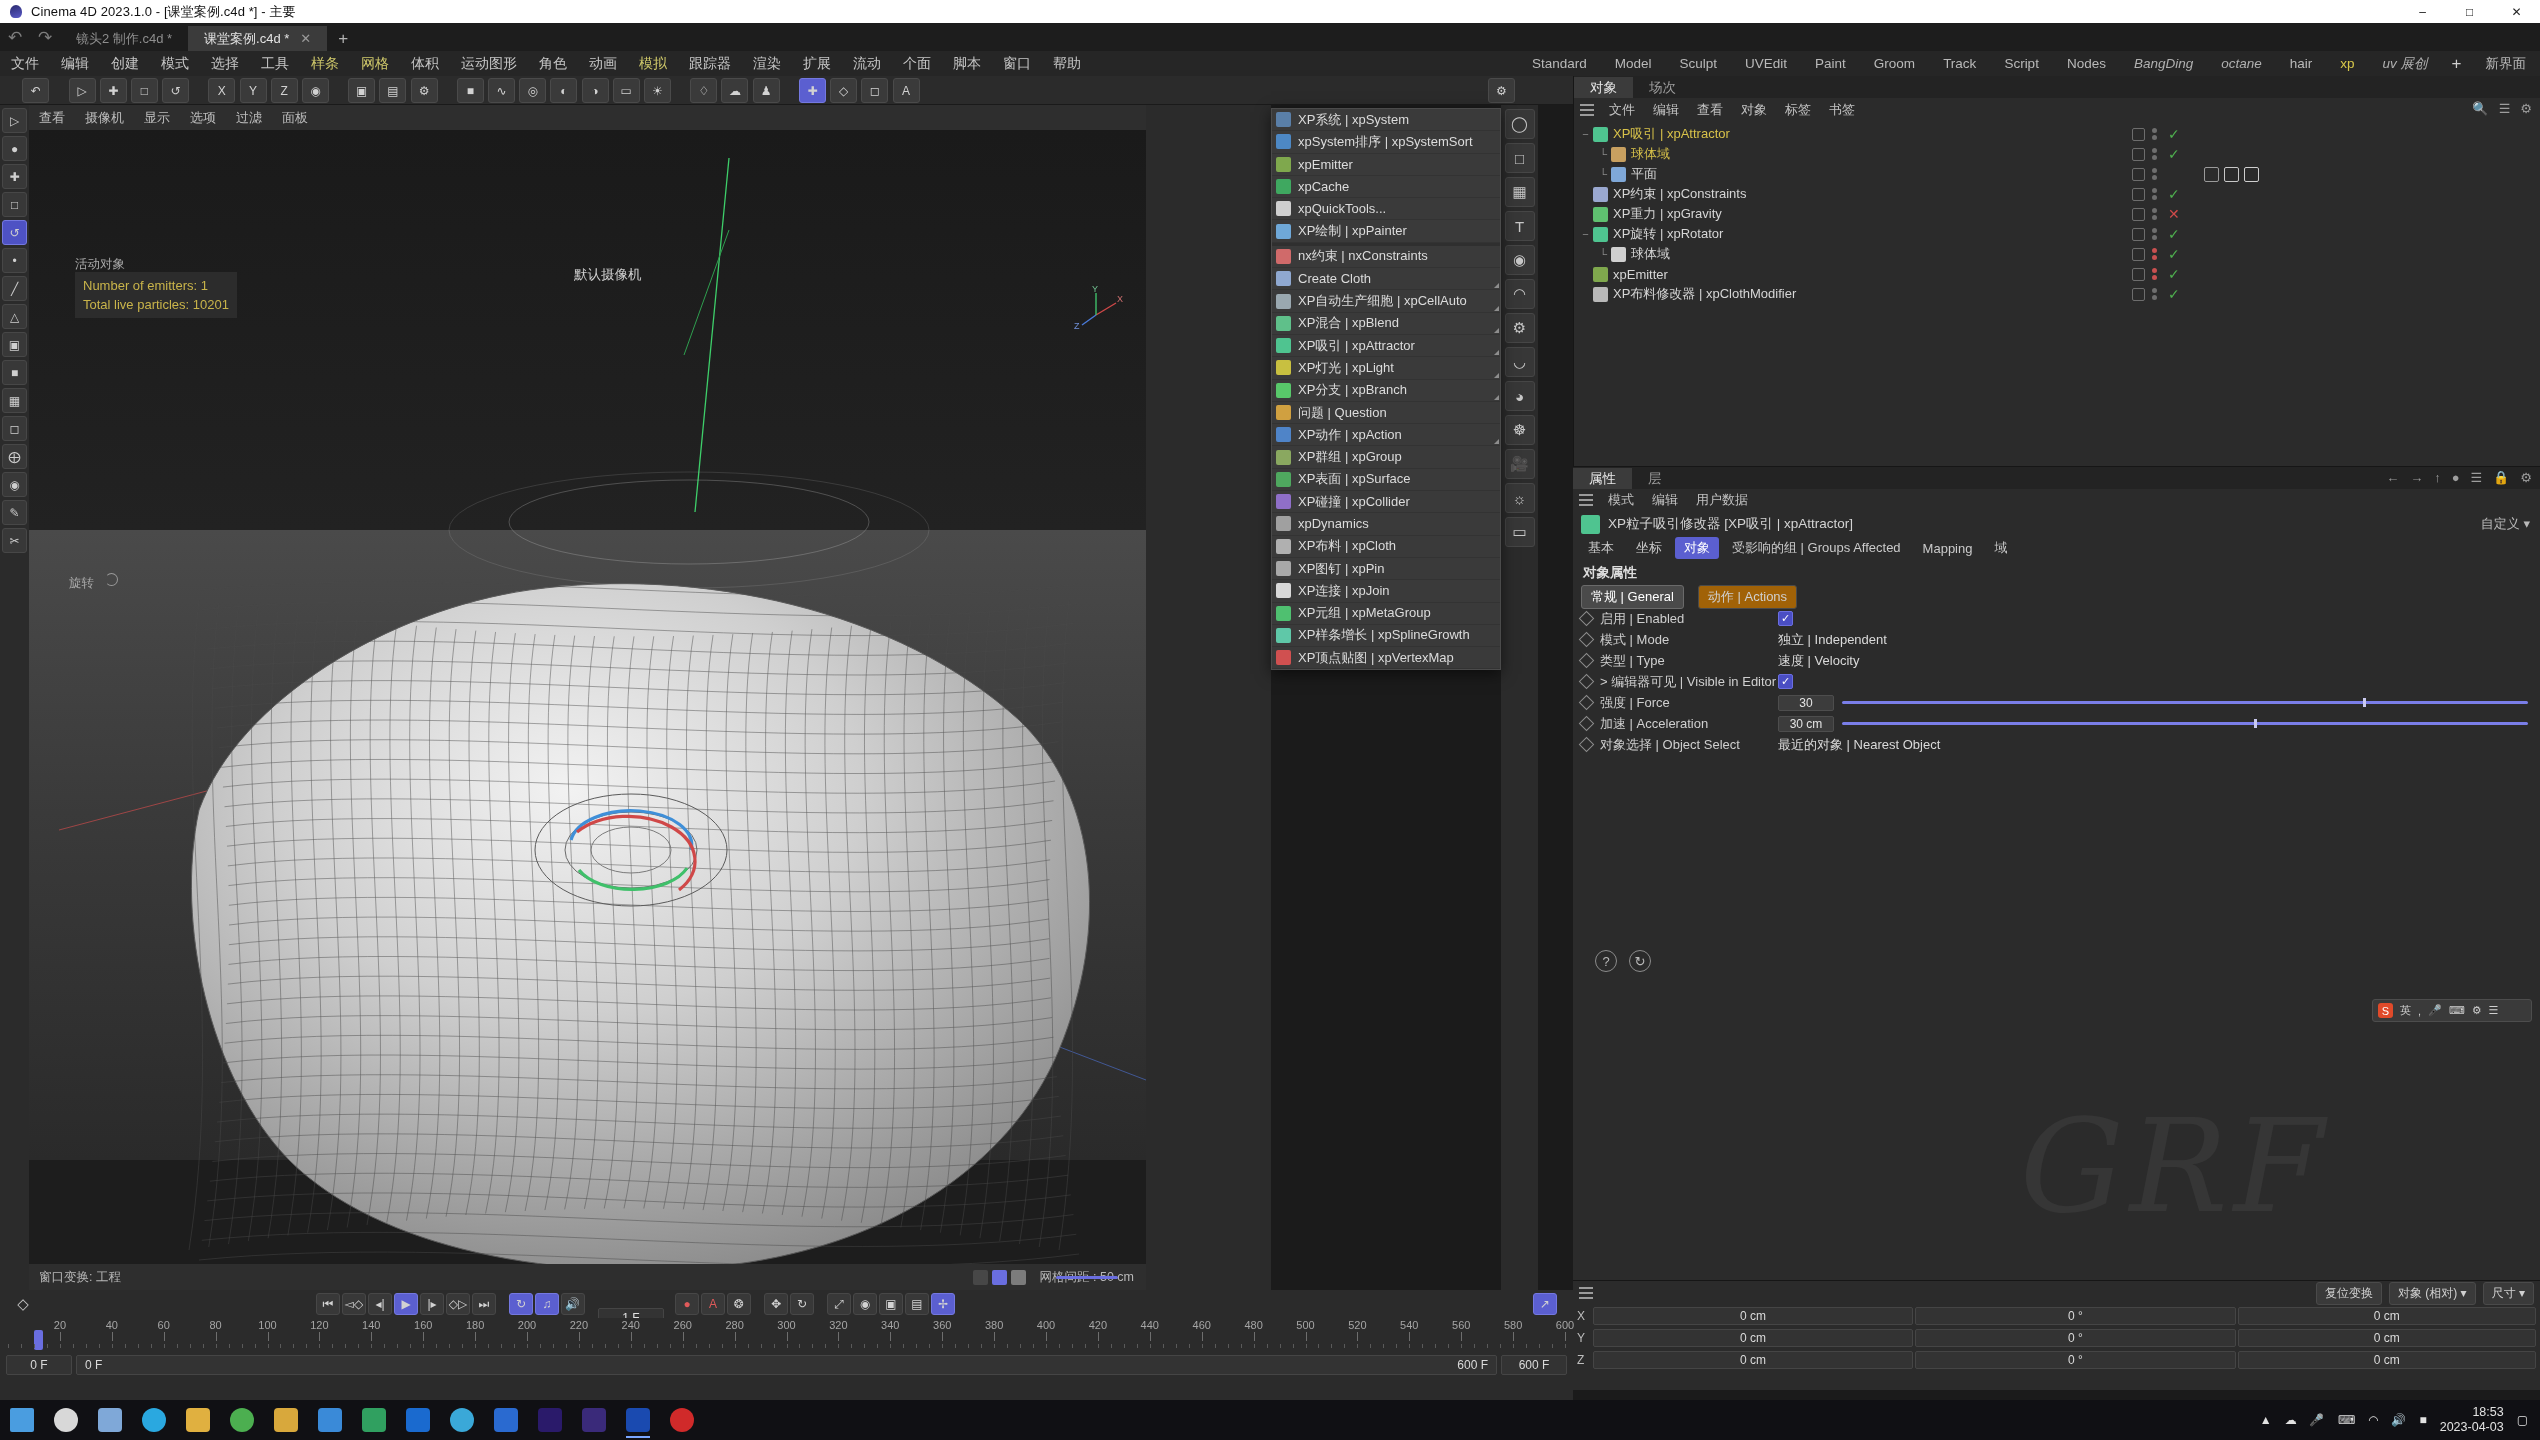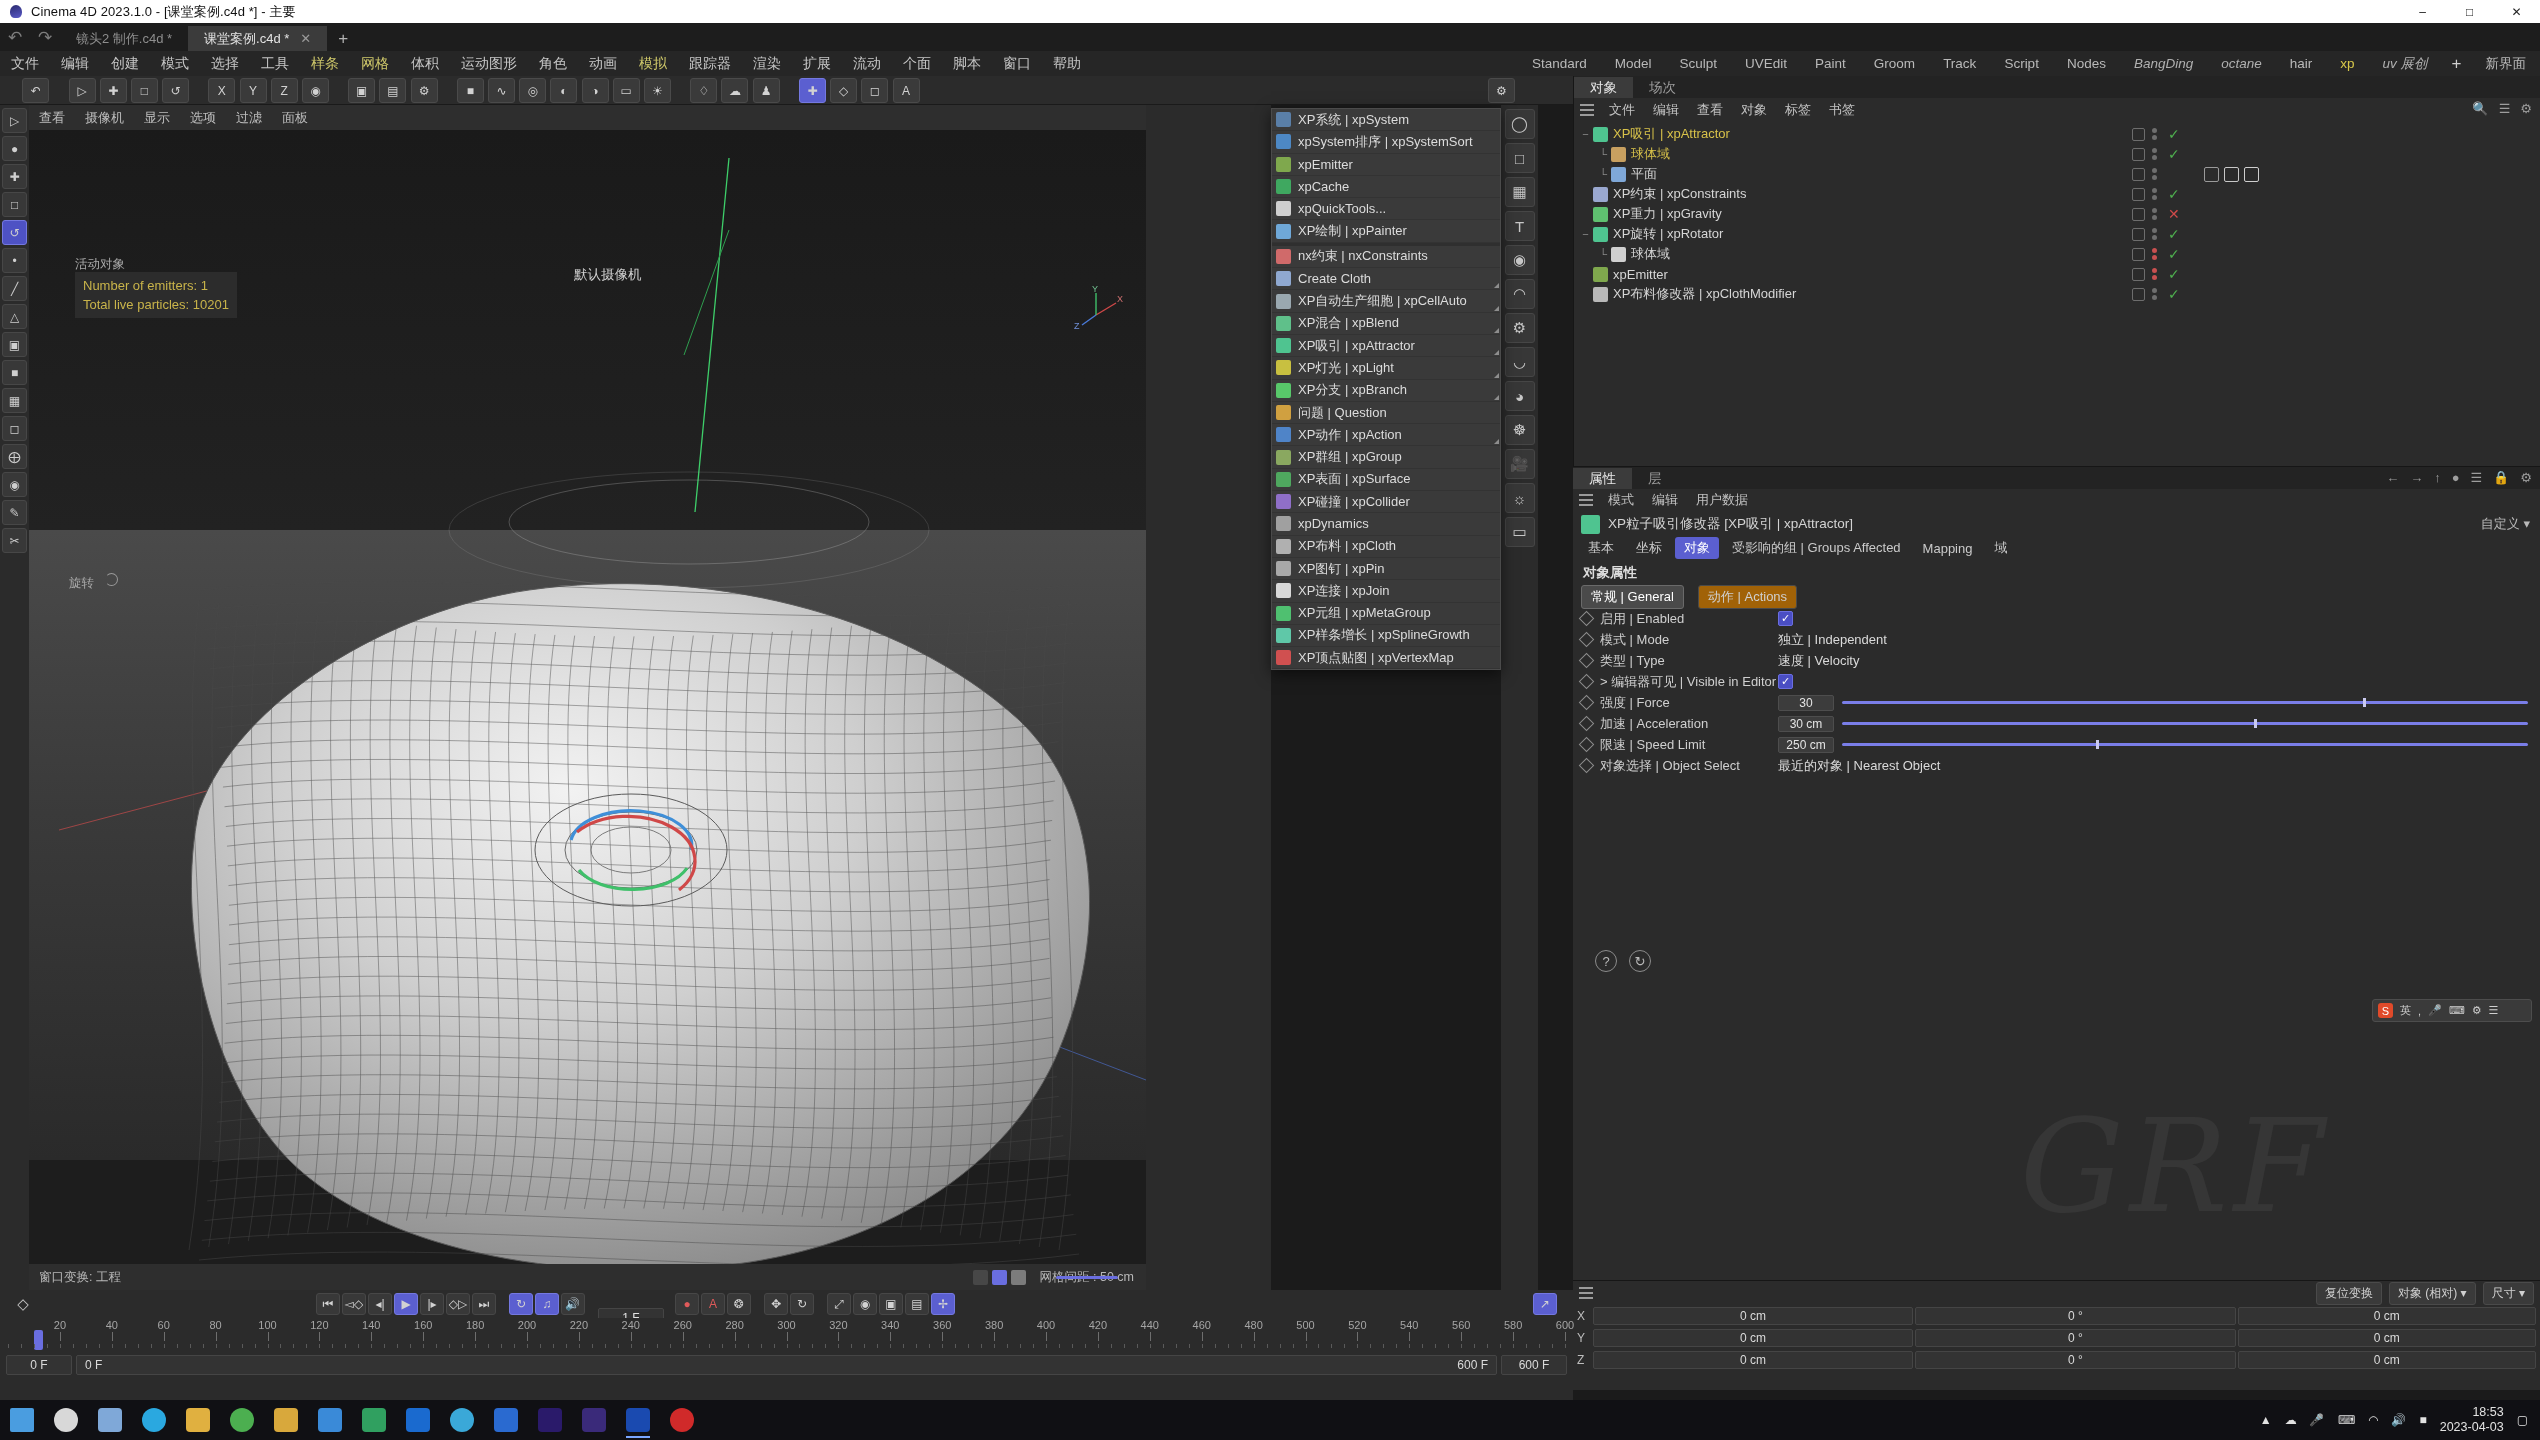--- a/index.html
+++ b/index.html
@@ -799,30 +799,20 @@
           </span>
         </span>
       </div>
       <div class="prow">
         <span class="dia"></span>
         <span class="pl">加速 | Acceleration</span>
         <span class="numfield">30 cm</span>
         <span style="flex: 1 1 0%; margin-right: 12px; position: relative; height: 9px; display: flex; align-items: center;">
           <span class="slider" style="width:100%">
             <span class="knob" style="left:60%"></span>
-          </span>
-        </span>
-      </div>
-      <div class="prow">
-        <span class="dia"></span>
-        <span class="pl">限速 | Speed Limit</span>
-        <span class="numfield">250 cm</span>
-        <span style="flex: 1 1 0%; margin-right: 12px; position: relative; height: 9px; display: flex; align-items: center;">
-          <span class="slider" style="width:100%">
-            <span class="knob" style="left:37%"></span>
           </span>
         </span>
       </div>
       <div class="prow">
         <span class="dia"></span>
         <span class="pl">对象选择 | Object Select</span>
         <span class="pv">最近的对象 | Nearest Object</span>
       </div>
     </div>
 </div>

